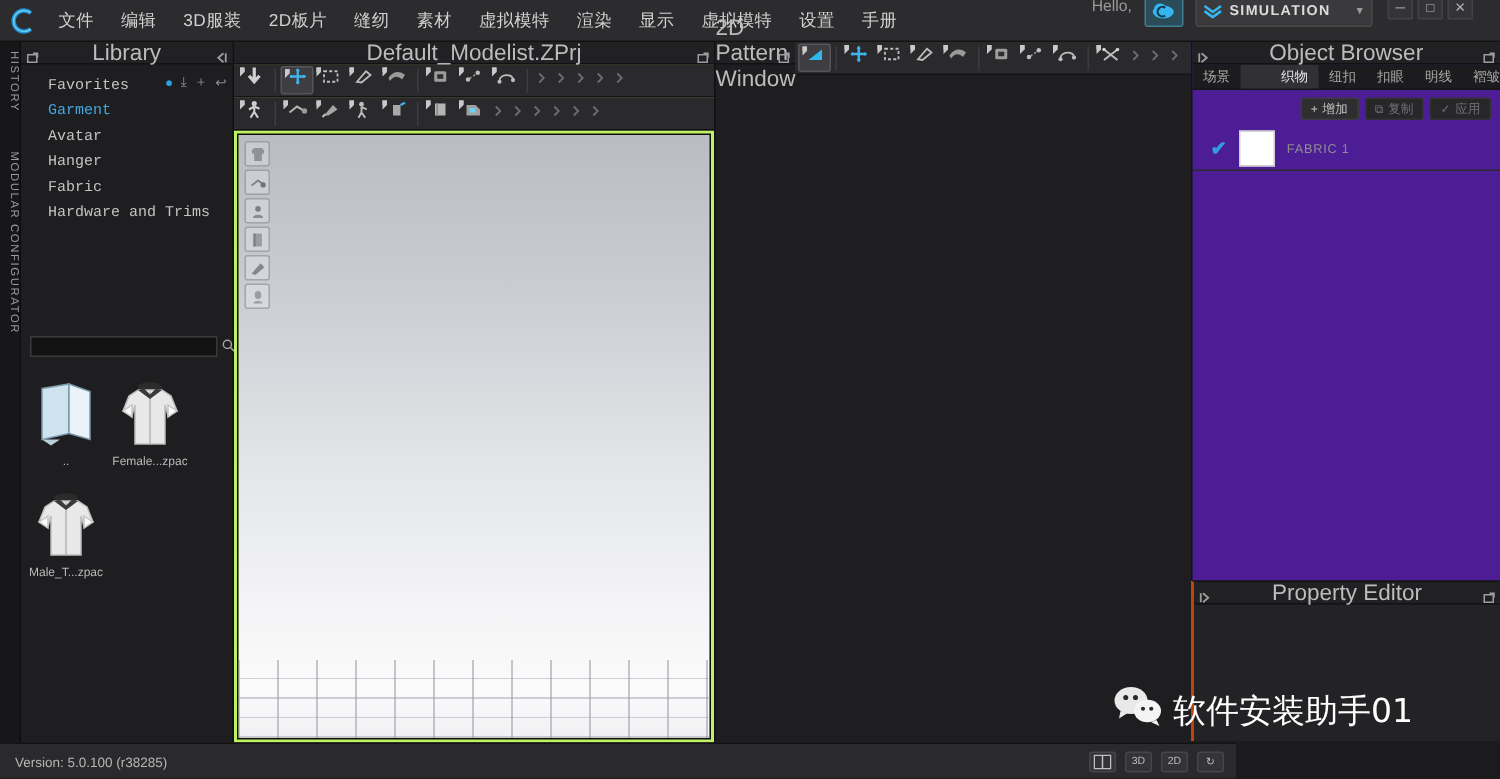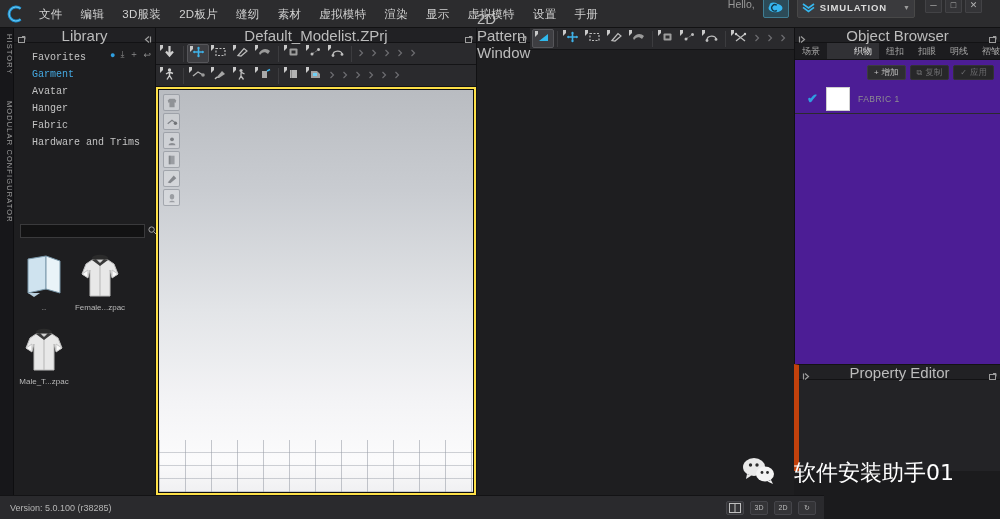--- a/index.html
+++ b/index.html
@@ -109,21 +109,21 @@
   }
   .lib-cell .thumb { width: 46px; height: 50px; display: flex; align-items: center; justify-content: center; }
   .lib-cell .cap {
     font-size: 8px; color: #b9b9b9; margin-top: 2px; text-align: center;
     max-width: 54px; overflow: hidden; white-space: nowrap;
   }
 
   
   .view3d {
     position: absolute; left: 156px; top: 28px; width: 320px; height: 467px;
-    background: #fde047; display: flex; flex-direction: column;
+    background: #bef264; display: flex; flex-direction: column;
   }
   .tbar {
     background: #2a2a2d; border-bottom: 1px solid #141416;
     display: flex; align-items: center; height: 22px; padding-left: 2px;
   }
   .tsep { width: 1px; height: 16px; background: #3c3c3f; margin: 0 3px; }
   .tbtn {
     width: 22px; height: 19px; display: flex; align-items: center; justify-content: center;
     position: relative; border-radius: 2px;
   }
@@ -201,41 +201,41 @@
   .ob-row {
     display: flex; align-items: center; height: 30px; padding-left: 12px; gap: 8px;
     border-bottom: 1px solid #2b2b2e;
   }
   .ob-check { color: #2f9fe0; font-size: 13px; font-weight: bold; }
   .ob-swatch { width: 24px; height: 24px; background: #ffffff; border: 1px solid #cfcfcf; }
   .ob-name { font-size: 8.5px; color: #8e8e91; letter-spacing: .5px; text-align: center; }
 
   
   .propeditor {
-    position: absolute; left: 794px; top: 364px; width: 206px; height: 107px;
-    background: #232326; border-left: 5px solid #c2410c; border-top: 1px solid #131315;
+    position: absolute; left: 794px; top: 387px; width: 206px; height: 107px;
+    background: #232326; border-left: 2px solid #c2410c; border-top: 1px solid #131315;
   }
 
   
   .statusbar {
     position: absolute; left: 0; bottom: 0; width: 824px; height: 24px;
     background: #2a2a2d; border-top: 1px solid #131315;
     display: flex; align-items: center;
   }
   .version { font-size: 9px; color: #b6b6b6; padding-left: 10px; }
   .sb-right { margin-left: auto; display: flex; align-items: center; gap: 6px; padding-right: 8px; }
   .sb-btn {
     width: 18px; height: 14px; background: #343437; border: 1px solid #45454a;
     border-radius: 2px; display: flex; align-items: center; justify-content: center;
     font-size: 7px; color: #bdbdbd;
   }
 
   
   .watermark {
-    position: absolute; left: 742px; top: 456px; display: flex; align-items: center; gap: 18px;
+    position: absolute; left: 742px; top: 456px; display: flex; align-items: center; gap: 6px;
     pointer-events: none;
   }
   .wm-text { font-size: 22px; color: #ffffff; font-family: "DejaVu Sans", sans-serif; }
 </style>
 </head>
 <body>
 
 <div id="app">
 
   <div class="menubar">

